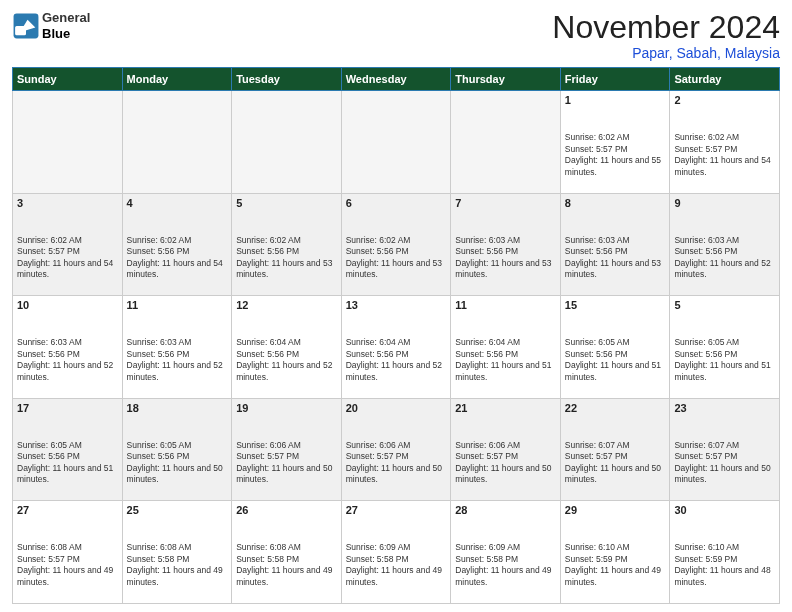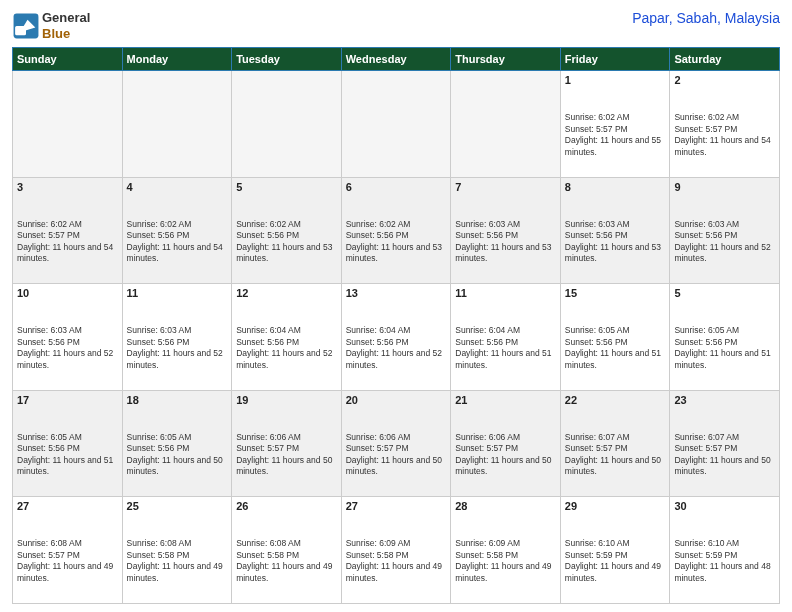--- a/index.html
+++ b/index.html
@@ -28,21 +28,21 @@
       align-items: center;
       gap: 2px;
     }
     .logo-text {
       font-size: 13px;
       font-weight: bold;
       color: #333;
       line-height: 1.2;
     }
     .logo-text .general { display: block; }
-    .logo-text .blue { display: block; color: #a16207; }
+    .logo-text .blue { display: block; color: #000000; }
     .logo-icon {
       width: 28px;
       height: 28px;
     }
     .title-block {
       text-align: right;
     }
     .month-title {
       font-size: 32px;
       font-weight: normal;
@@ -110,20 +110,21 @@
         <rect x="2" y="2" width="32" height="32" rx="4" fill="#2b7ab0"></rect>
         <polygon points="10,26 20,10 30,20" fill="white"></polygon>
         <rect x="4" y="18" width="14" height="12" rx="2" fill="white"></rect>
       </svg>
       <div class="logo-text">
         <span class="general">General</span>
         <span class="blue">Blue</span>
       </div>
     </div>
     <div class="title-block">
+      <div class="month-title">November 2024</div>
       <div class="location">Papar, Sabah, Malaysia</div>
     </div>
   </div>
 
   <table class="calendar">
     <thead>
       <tr>
         <th>Sunday</th>
         <th>Monday</th>
         <th>Tuesday</th>

